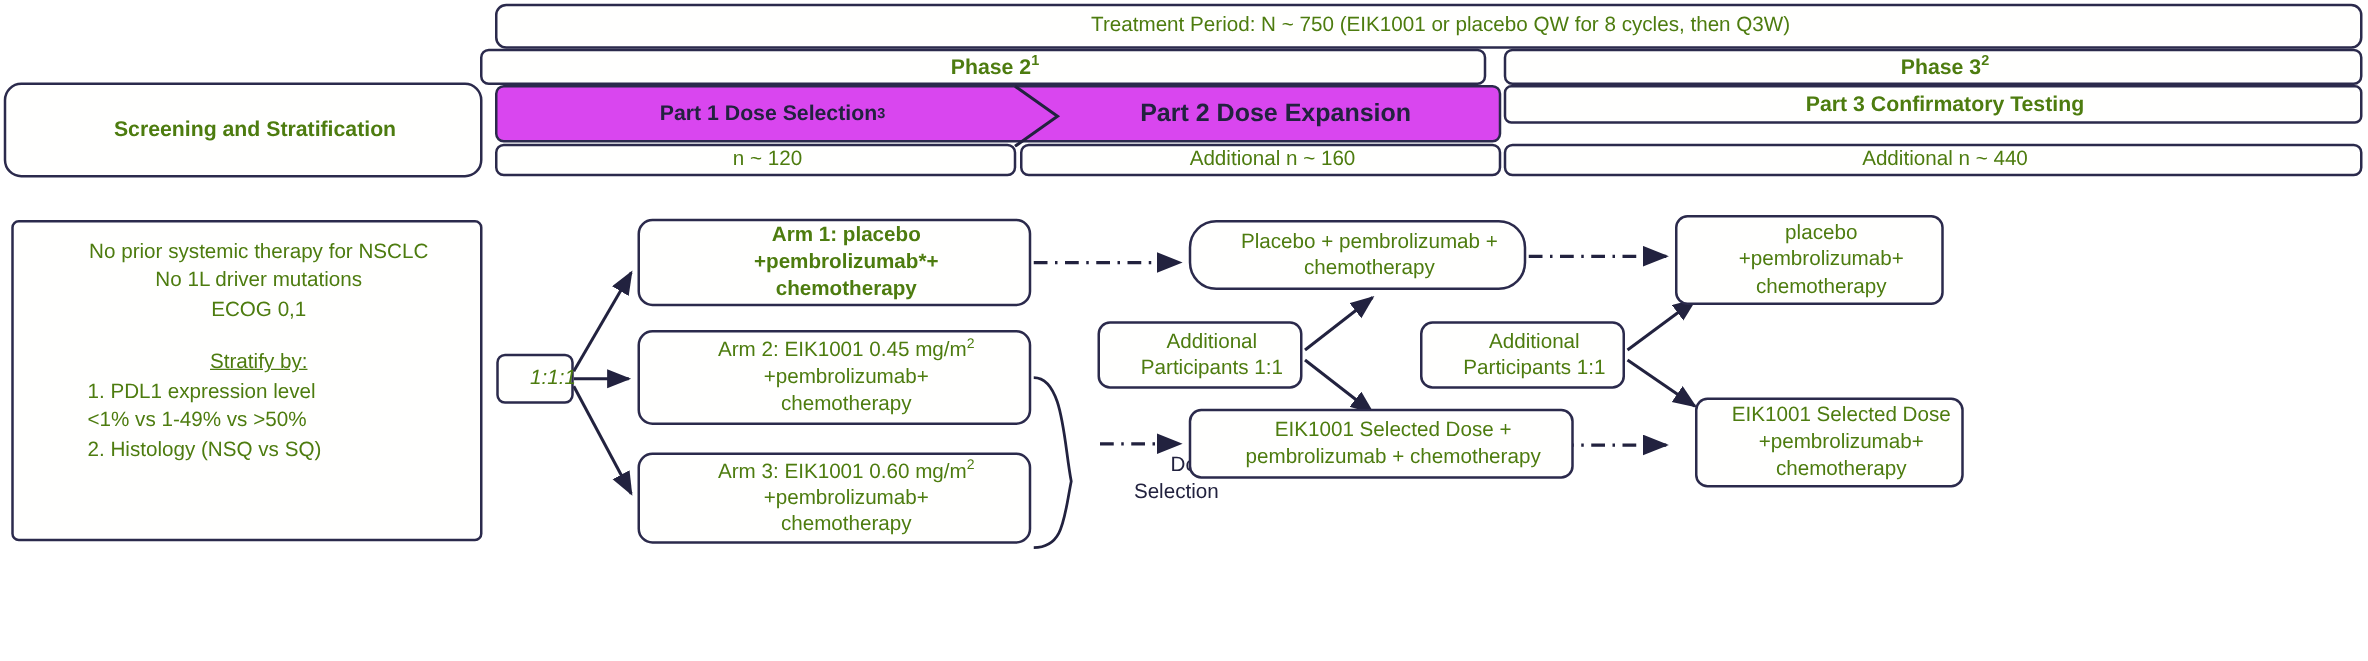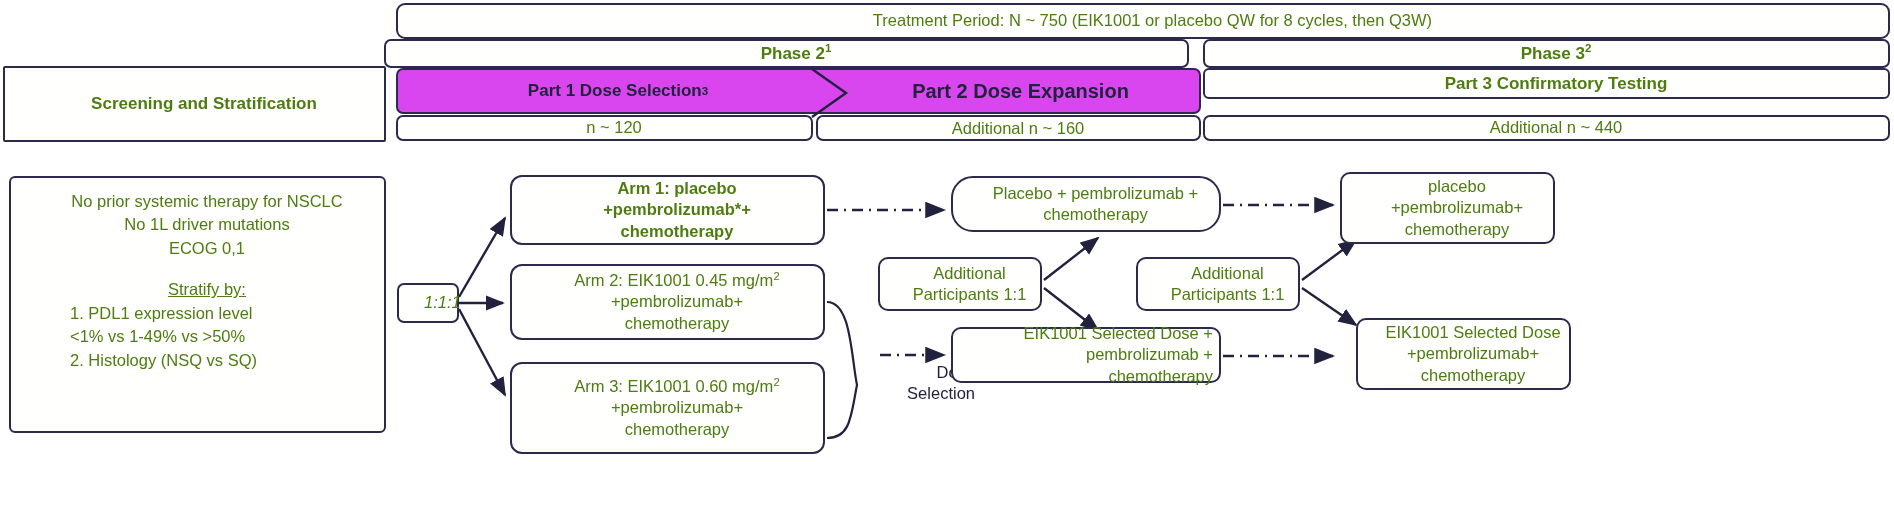--- a/index.html
+++ b/index.html
@@ -61,50 +61,50 @@
     display:flex;align-items:center;justify-content:center;
     font-weight:bold;font-size:20px;color:#22223f;
   }
   #chevron{
     position:absolute;left:408px;top:-2px;width:46px;height:50px;
     pointer-events:none;
   }
   #part3{left:1203px;top:68px;width:687px;height:31px;border-radius:6px;}
 
   #n120{left:396px;top:115px;width:417px;height:26px;border-radius:7px;}
-  #n160{left:816px;top:115px;width:385px;height:26px;border-radius:7px;align-items:flex-end;}
+  #n160{left:816px;top:115px;width:385px;height:26px;border-radius:7px;}
   #n440{left:1203px;top:115px;width:687px;height:26px;border-radius:7px;}
 
   
-  #screening{left:3px;top:66px;width:383px;height:76px;border-radius:2px;}
+  #screening{left:3px;top:66px;width:383px;height:76px;border-radius:14px;}
   #eligibility{
     left:9px;top:176px;width:377px;height:257px;border-radius:6px;
     align-items:flex-start;
   }
   #eligibility .inner{padding-top:12px;font-size:16.5px;line-height:1.42;}
   .u{text-decoration:underline;}
 
   
   #ratio{left:397px;top:283px;width:62px;height:40px;border-radius:7px;font-size:16.5px;font-style:italic;}
 
   
   #arm1{left:510px;top:175px;width:315px;height:70px;border-radius:12px;font-weight:bold;}
   #arm2{left:510px;top:264px;width:315px;height:76px;border-radius:12px;}
-  #arm3{left:510px;top:362px;width:315px;height:92px;border-radius:12px;}
+  #arm3{left:510px;top:362px;width:315px;height:73px;border-radius:12px;}
 
   
   #dose-selection{
     position:absolute;left:858px;top:362px;width:96px;height:46px;
     text-align:right;font-size:16.5px;line-height:1.3;color:#22223f;padding-left:21px;
   }
 
   
   #p2-placebo{left:951px;top:176px;width:270px;height:56px;border-radius:22px;}
   #p2-addl{left:878px;top:257px;width:164px;height:54px;border-radius:10px;}
-  #p2-eik{left:951px;top:327px;width:270px;height:56px;border-radius:10px;text-align:right;}
+  #p2-eik{left:951px;top:327px;width:308px;height:56px;border-radius:10px;}
 
   
   #p3-placebo{left:1340px;top:172px;width:215px;height:72px;border-radius:10px;}
   #p3-addl{left:1136px;top:257px;width:164px;height:54px;border-radius:10px;}
   #p3-eik{left:1340px;top:318px;width:215px;height:72px;border-radius:10px;margin-left:16px;}
 
   
   #wires{position:absolute;left:0;top:0;width:1894px;height:529px;pointer-events:none;}
 </style>
 </head>

